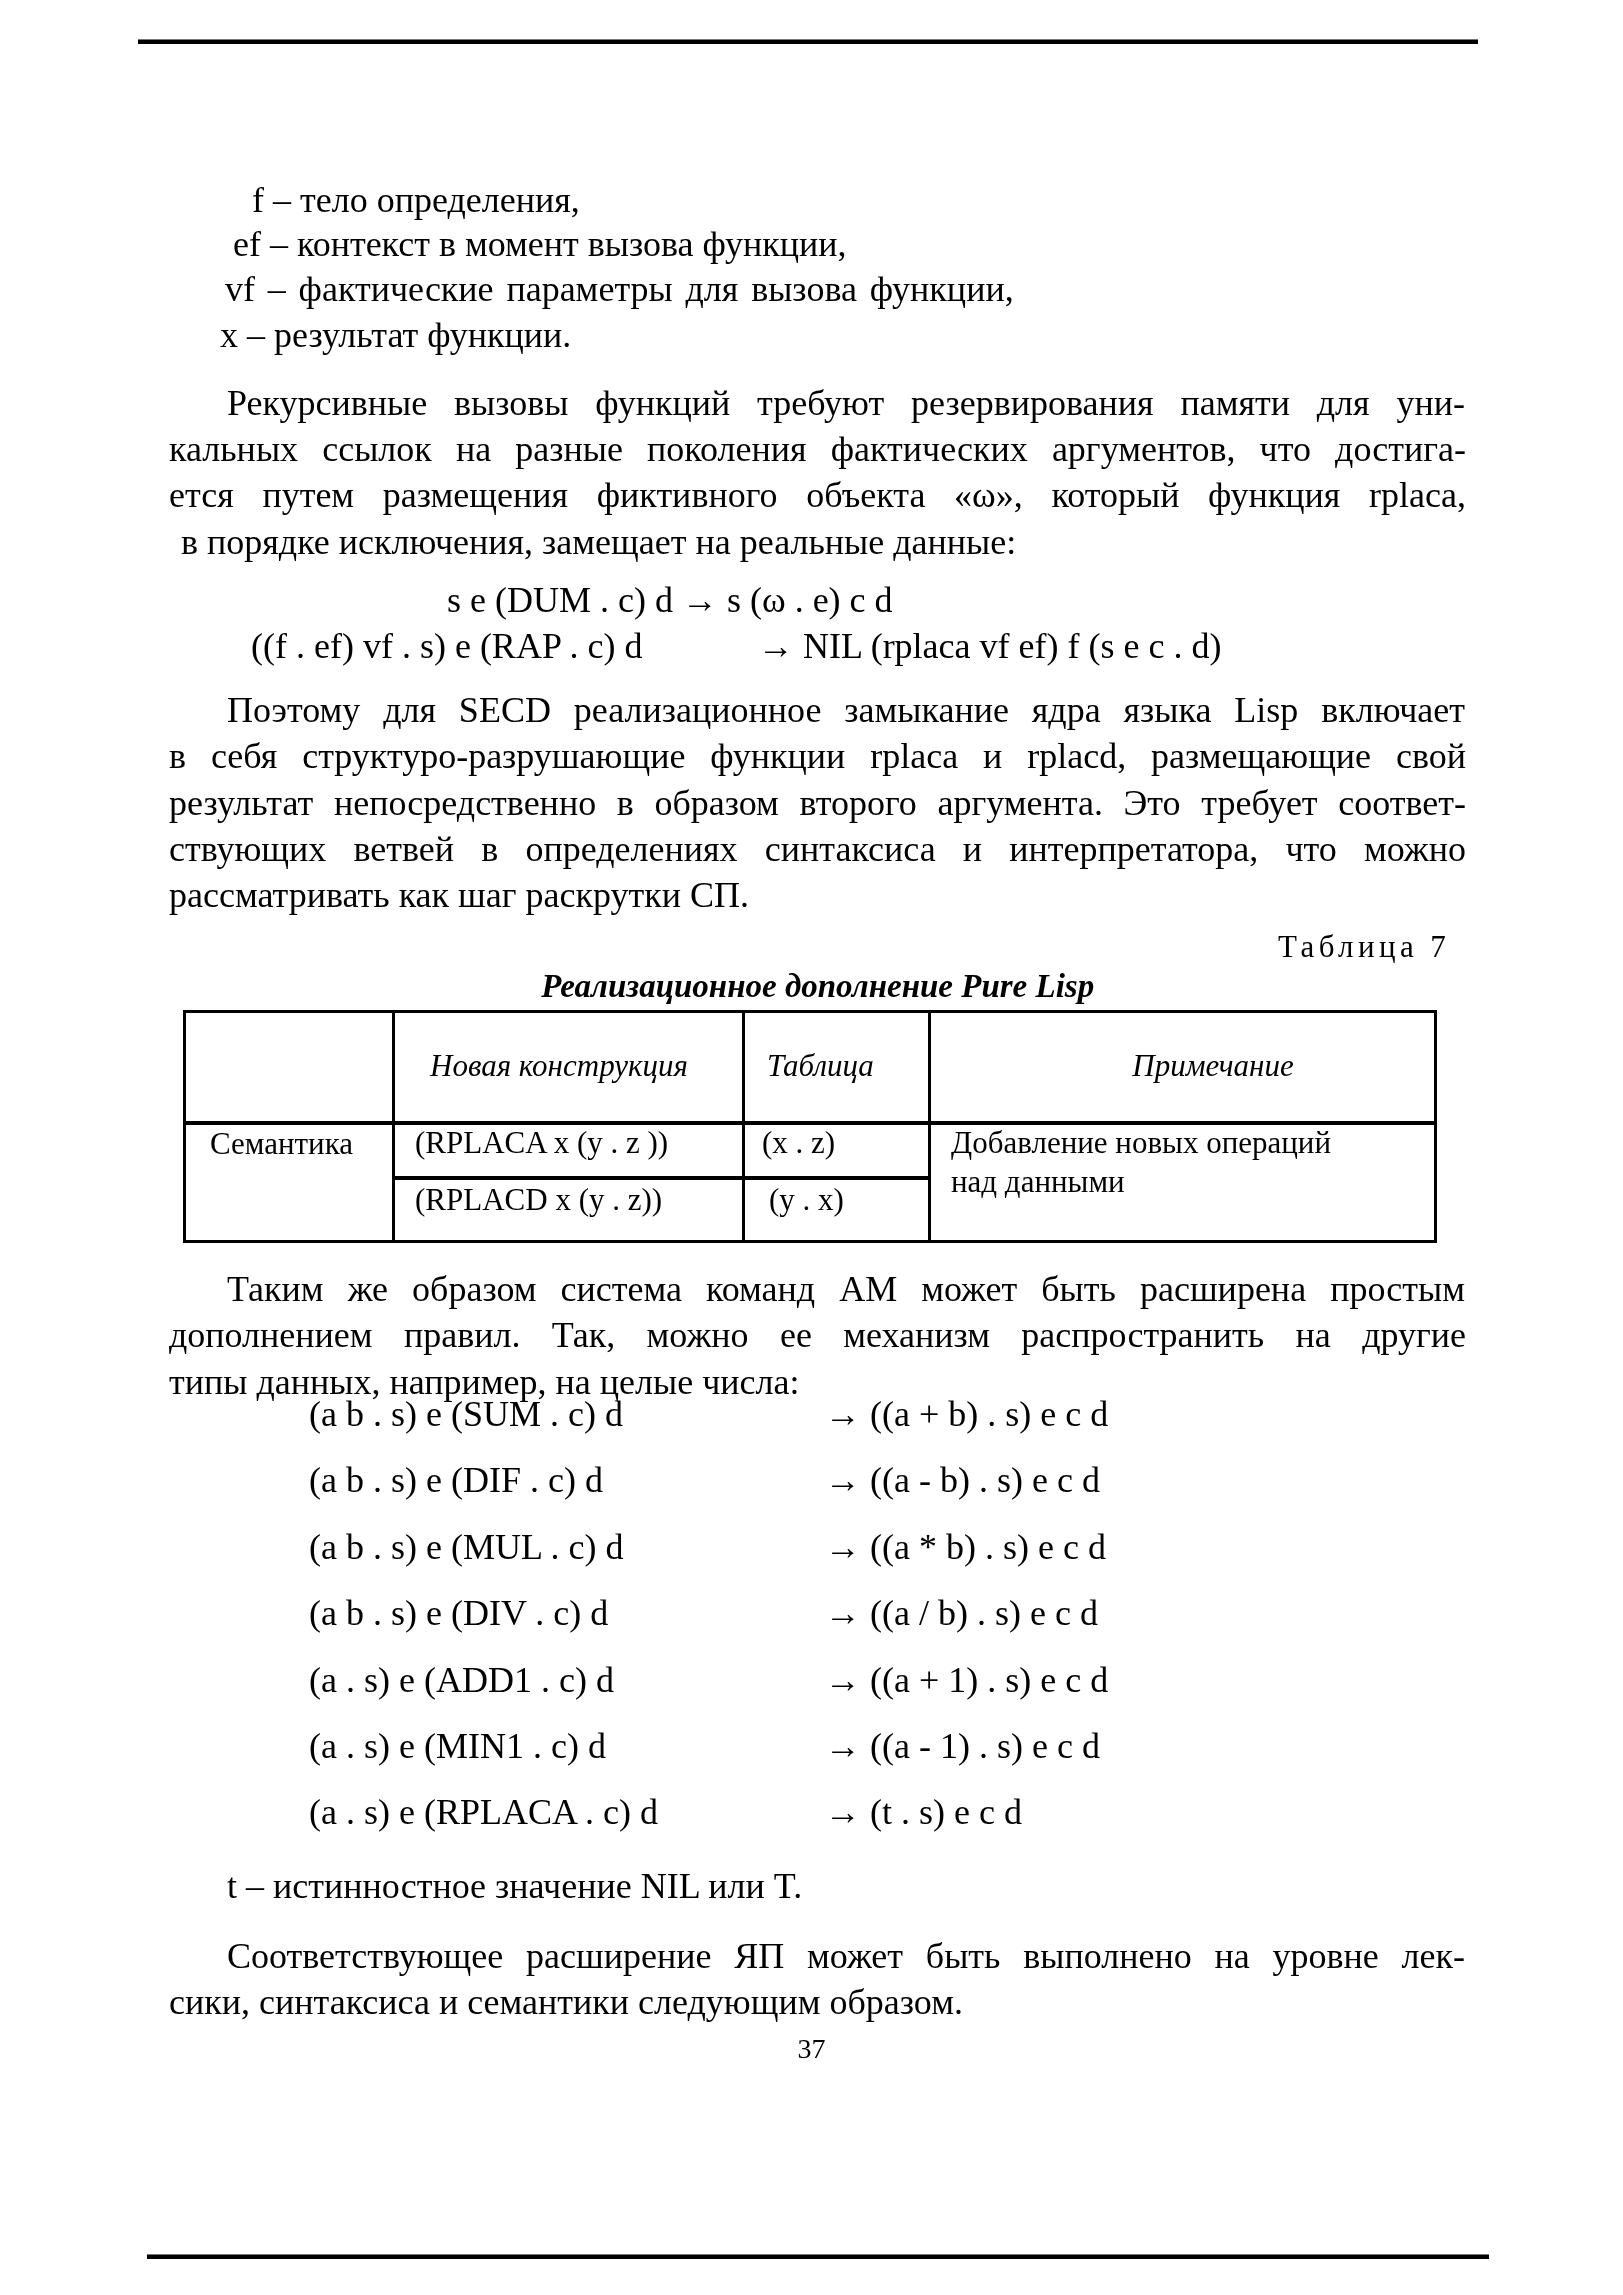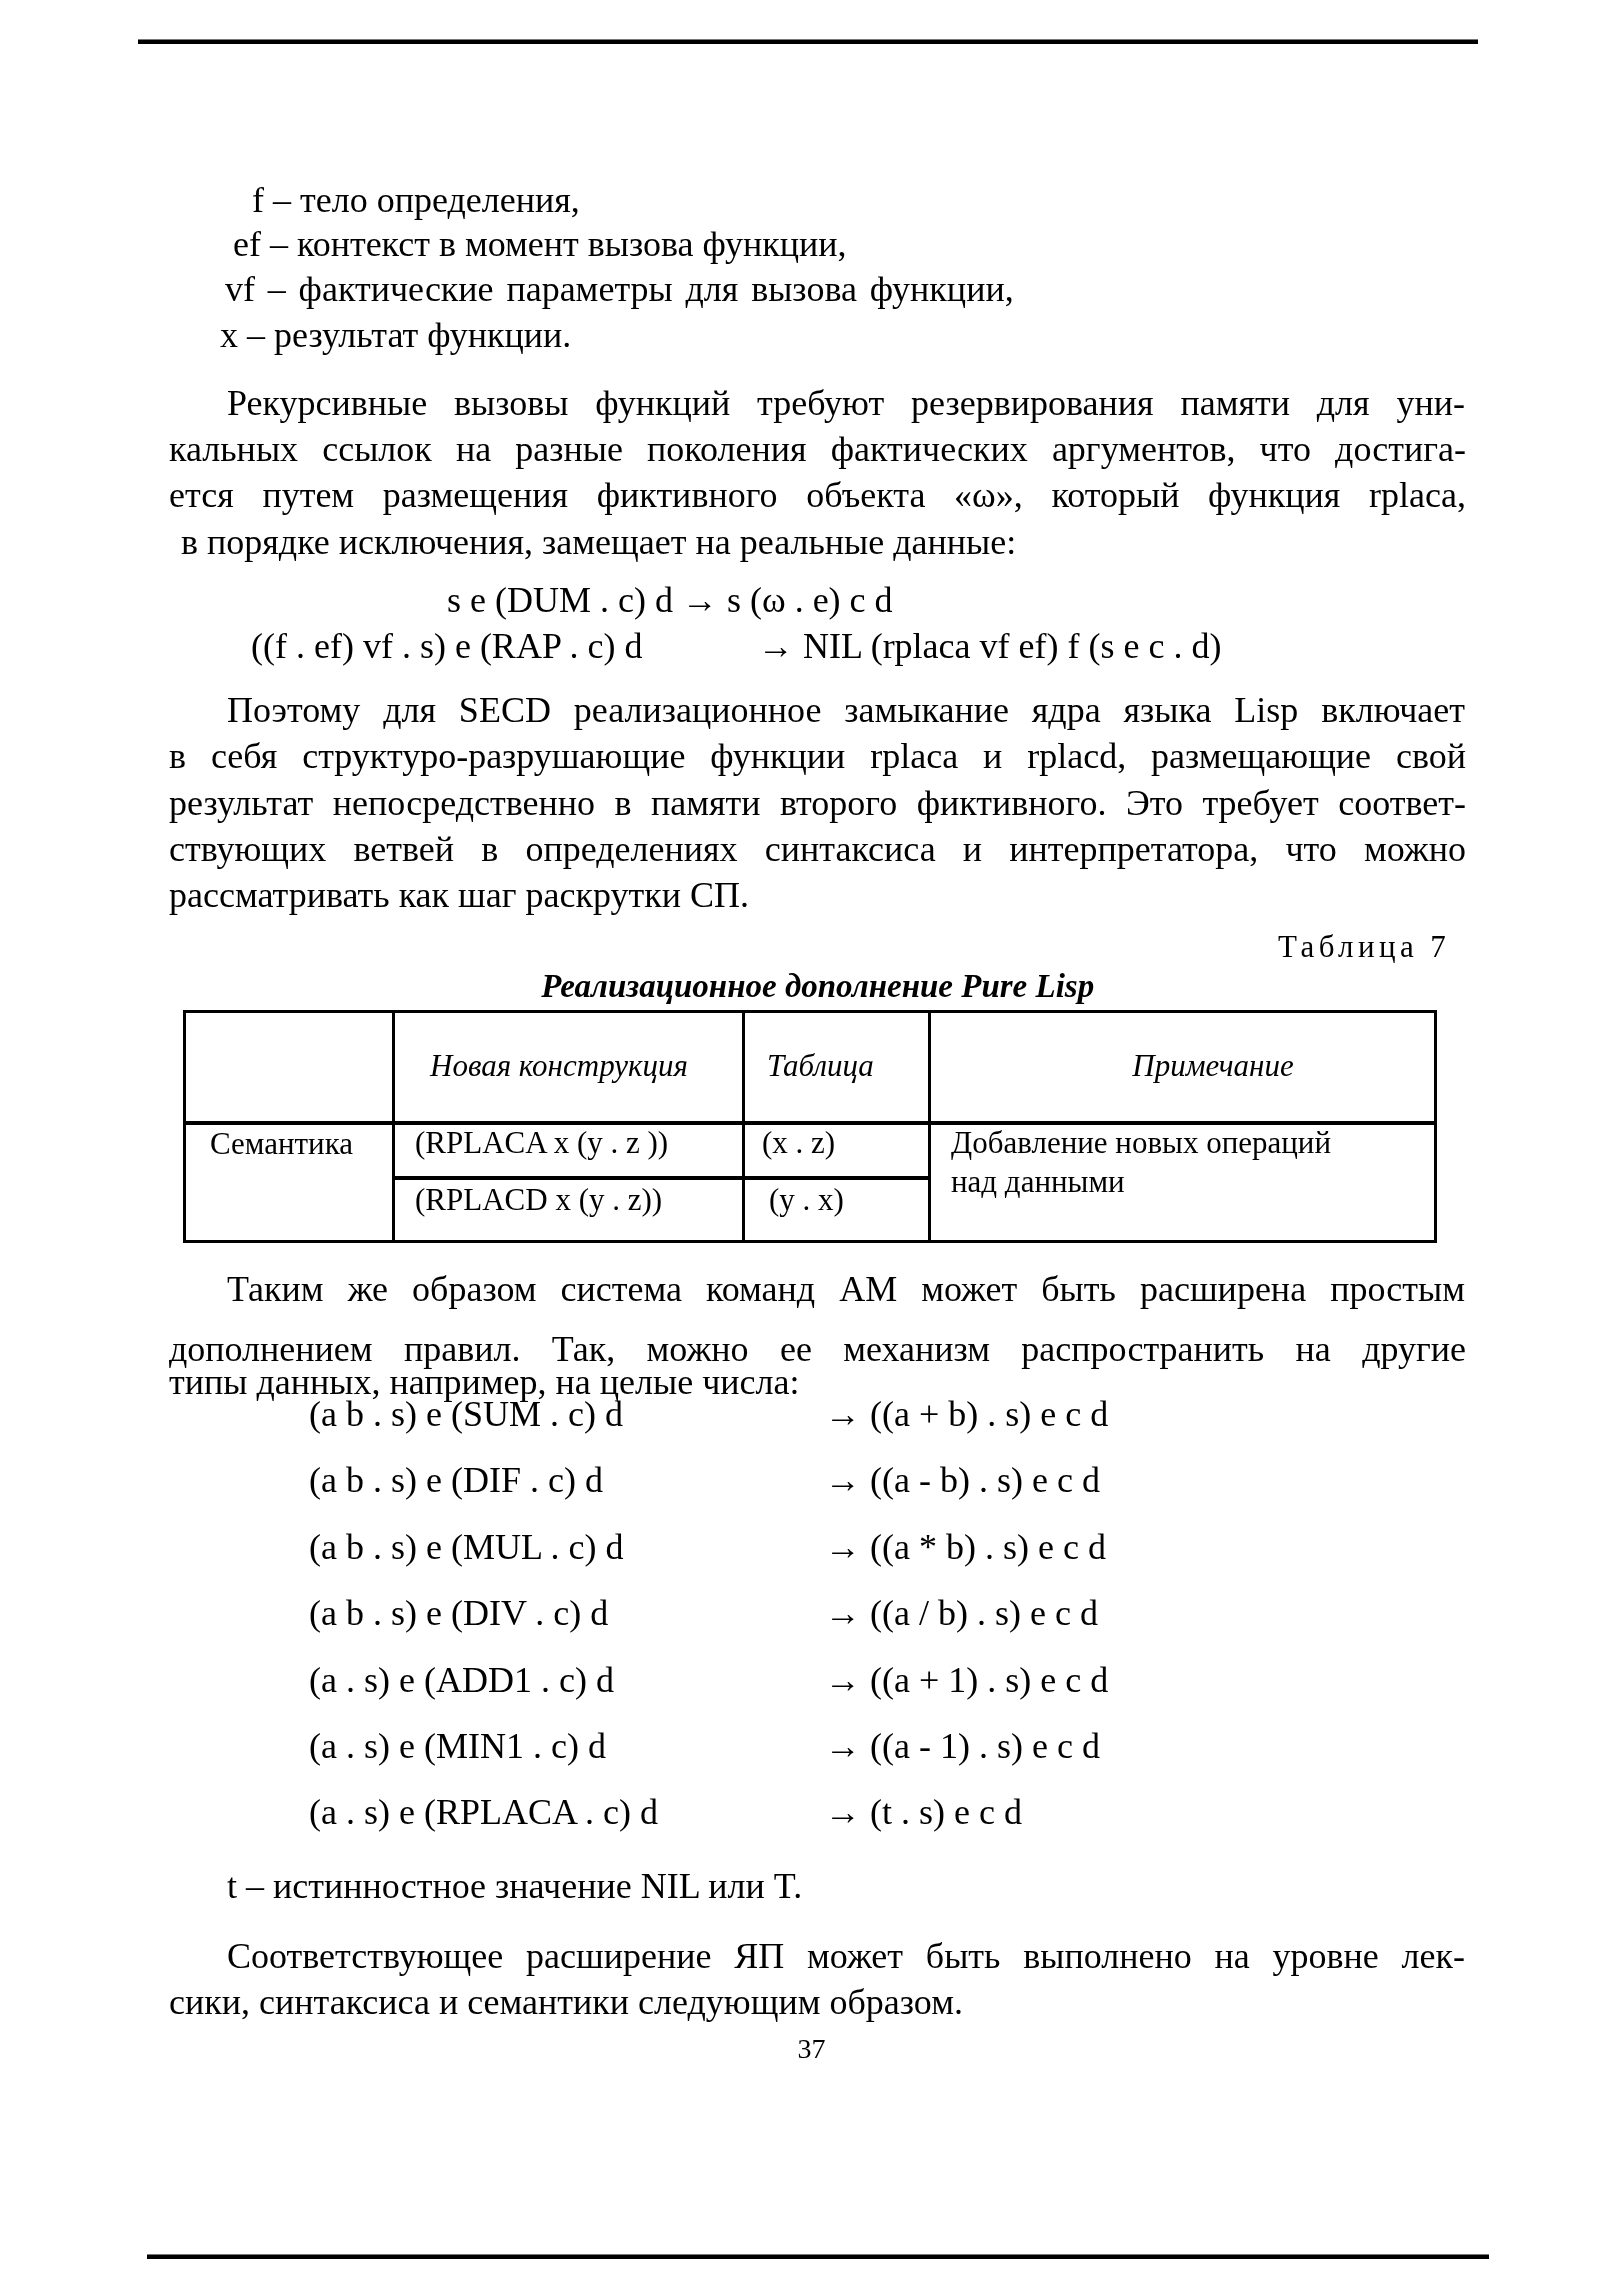--- a/index.html
+++ b/index.html
@@ -32,21 +32,21 @@
 <div class="just" style="top:431px;">кальных ссылок на разные поколения фактических аргументов, что достига-</div>
 <div class="just" style="top:477px;">ется путем размещения фиктивного объекта «ω», который функция rplaca,</div>
 <div class="line" style="left:181px; top:524px;">в порядке исключения, замещает на реальные данные:</div>
 
 <div class="line" style="left:447px; top:582px;">s e (DUM . c) d → s (ω . e) c d</div>
 <div class="line" style="left:251px; top:628px;">((f . ef) vf . s) e (RAP . c) d</div>
 <div class="line" style="left:758px; top:628px;text-align:right;">→ NIL (rplaca vf ef) f (s e c . d)</div>
 
 <div class="just" style="left:227px; width:1238px; top:692px;">Поэтому для SECD реализационное замыкание ядра языка Lisp включает</div>
 <div class="just" style="top:738px;">в себя структуро-разрушающие функции rplaca и rplacd, размещающие свой</div>
-<div class="just" style="top:785px;">результат непосредственно в памяти второго фиктивного. Это требует соответ-</div>
+<div class="just" style="top:785px;">результат непосредственно в образом второго аргумента. Это требует соответ-</div>
 <div class="just" style="top:831px;">ствующих ветвей в определениях синтаксиса и интерпретатора, что можно</div>
 <div class="line" style="left:169px; top:877px;">рассматривать как шаг раскрутки СП.</div>
 
 <div class="line" style="left:1278px; top:931px; font-size:31px; letter-spacing:4.4px;">Таблица 7</div>
 <div class="line bolditalic" style="left:0; width:1623px; text-align:center; top:970px; font-size:33px; padding-left:12.5px; box-sizing:border-box;">Реализационное дополнение Pure Lisp</div>
 
 <div class="tbl"></div>
 <div class="vline" style="left:392px; top:1010px; height:233px;"></div>
 <div class="vline" style="left:742px; top:1010px; height:233px;"></div>
 <div class="vline" style="left:928px; top:1010px; height:233px;"></div>
@@ -59,21 +59,21 @@
 
 <div class="cell" style="left:210px; top:1109px; margin-top:19px;">Семантика</div>
 <div class="cell" style="left:415px; top:1127px;">(RPLACA x (y . z ))</div>
 <div class="cell" style="left:762px; top:1127px;">(x . z)</div>
 <div class="cell" style="left:415px; top:1184px;">(RPLACD x (y . z))</div>
 <div class="cell" style="left:769px; top:1184px;">(y . x)</div>
 <div class="cell" style="left:951px; top:1127px;">Добавление новых операций</div>
 <div class="cell" style="left:951px; top:1166px;">над данными</div>
 
 <div class="just" style="left:227px; width:1238px; top:1271px;">Таким же образом система команд АМ может быть расширена простым</div>
-<div class="just" style="top:1317px;margin-top:14px;">дополнением  правил.  Так,  можно  ее  механизм  распространить  на  другие</div>
+<div class="just" style="top:1317px;">дополнением  правил.  Так,  можно  ее  механизм  распространить  на  другие</div>
 <div class="line" style="left:169px; top:1364px;">типы данных, например, на целые числа:</div>
 
 <div class="line" style="left:309px; top:1396px;">(a b . s) e (SUM . c) d</div>
 <div class="line" style="left:825px; top:1396px;">→ ((a + b) . s) e c d</div>
 <div class="line" style="left:309px; top:1462px;">(a b . s) e (DIF . c) d</div>
 <div class="line" style="left:825px; top:1462px;">→ ((a - b) . s) e c d</div>
 <div class="line" style="left:309px; top:1529px;">(a b . s) e (MUL . c) d</div>
 <div class="line" style="left:825px; top:1529px;">→ ((a * b) . s) e c d</div>
 <div class="line" style="left:309px; top:1595px;">(a b . s) e (DIV . c) d</div>
 <div class="line" style="left:825px; top:1595px;">→ ((a / b) . s) e c d</div>

